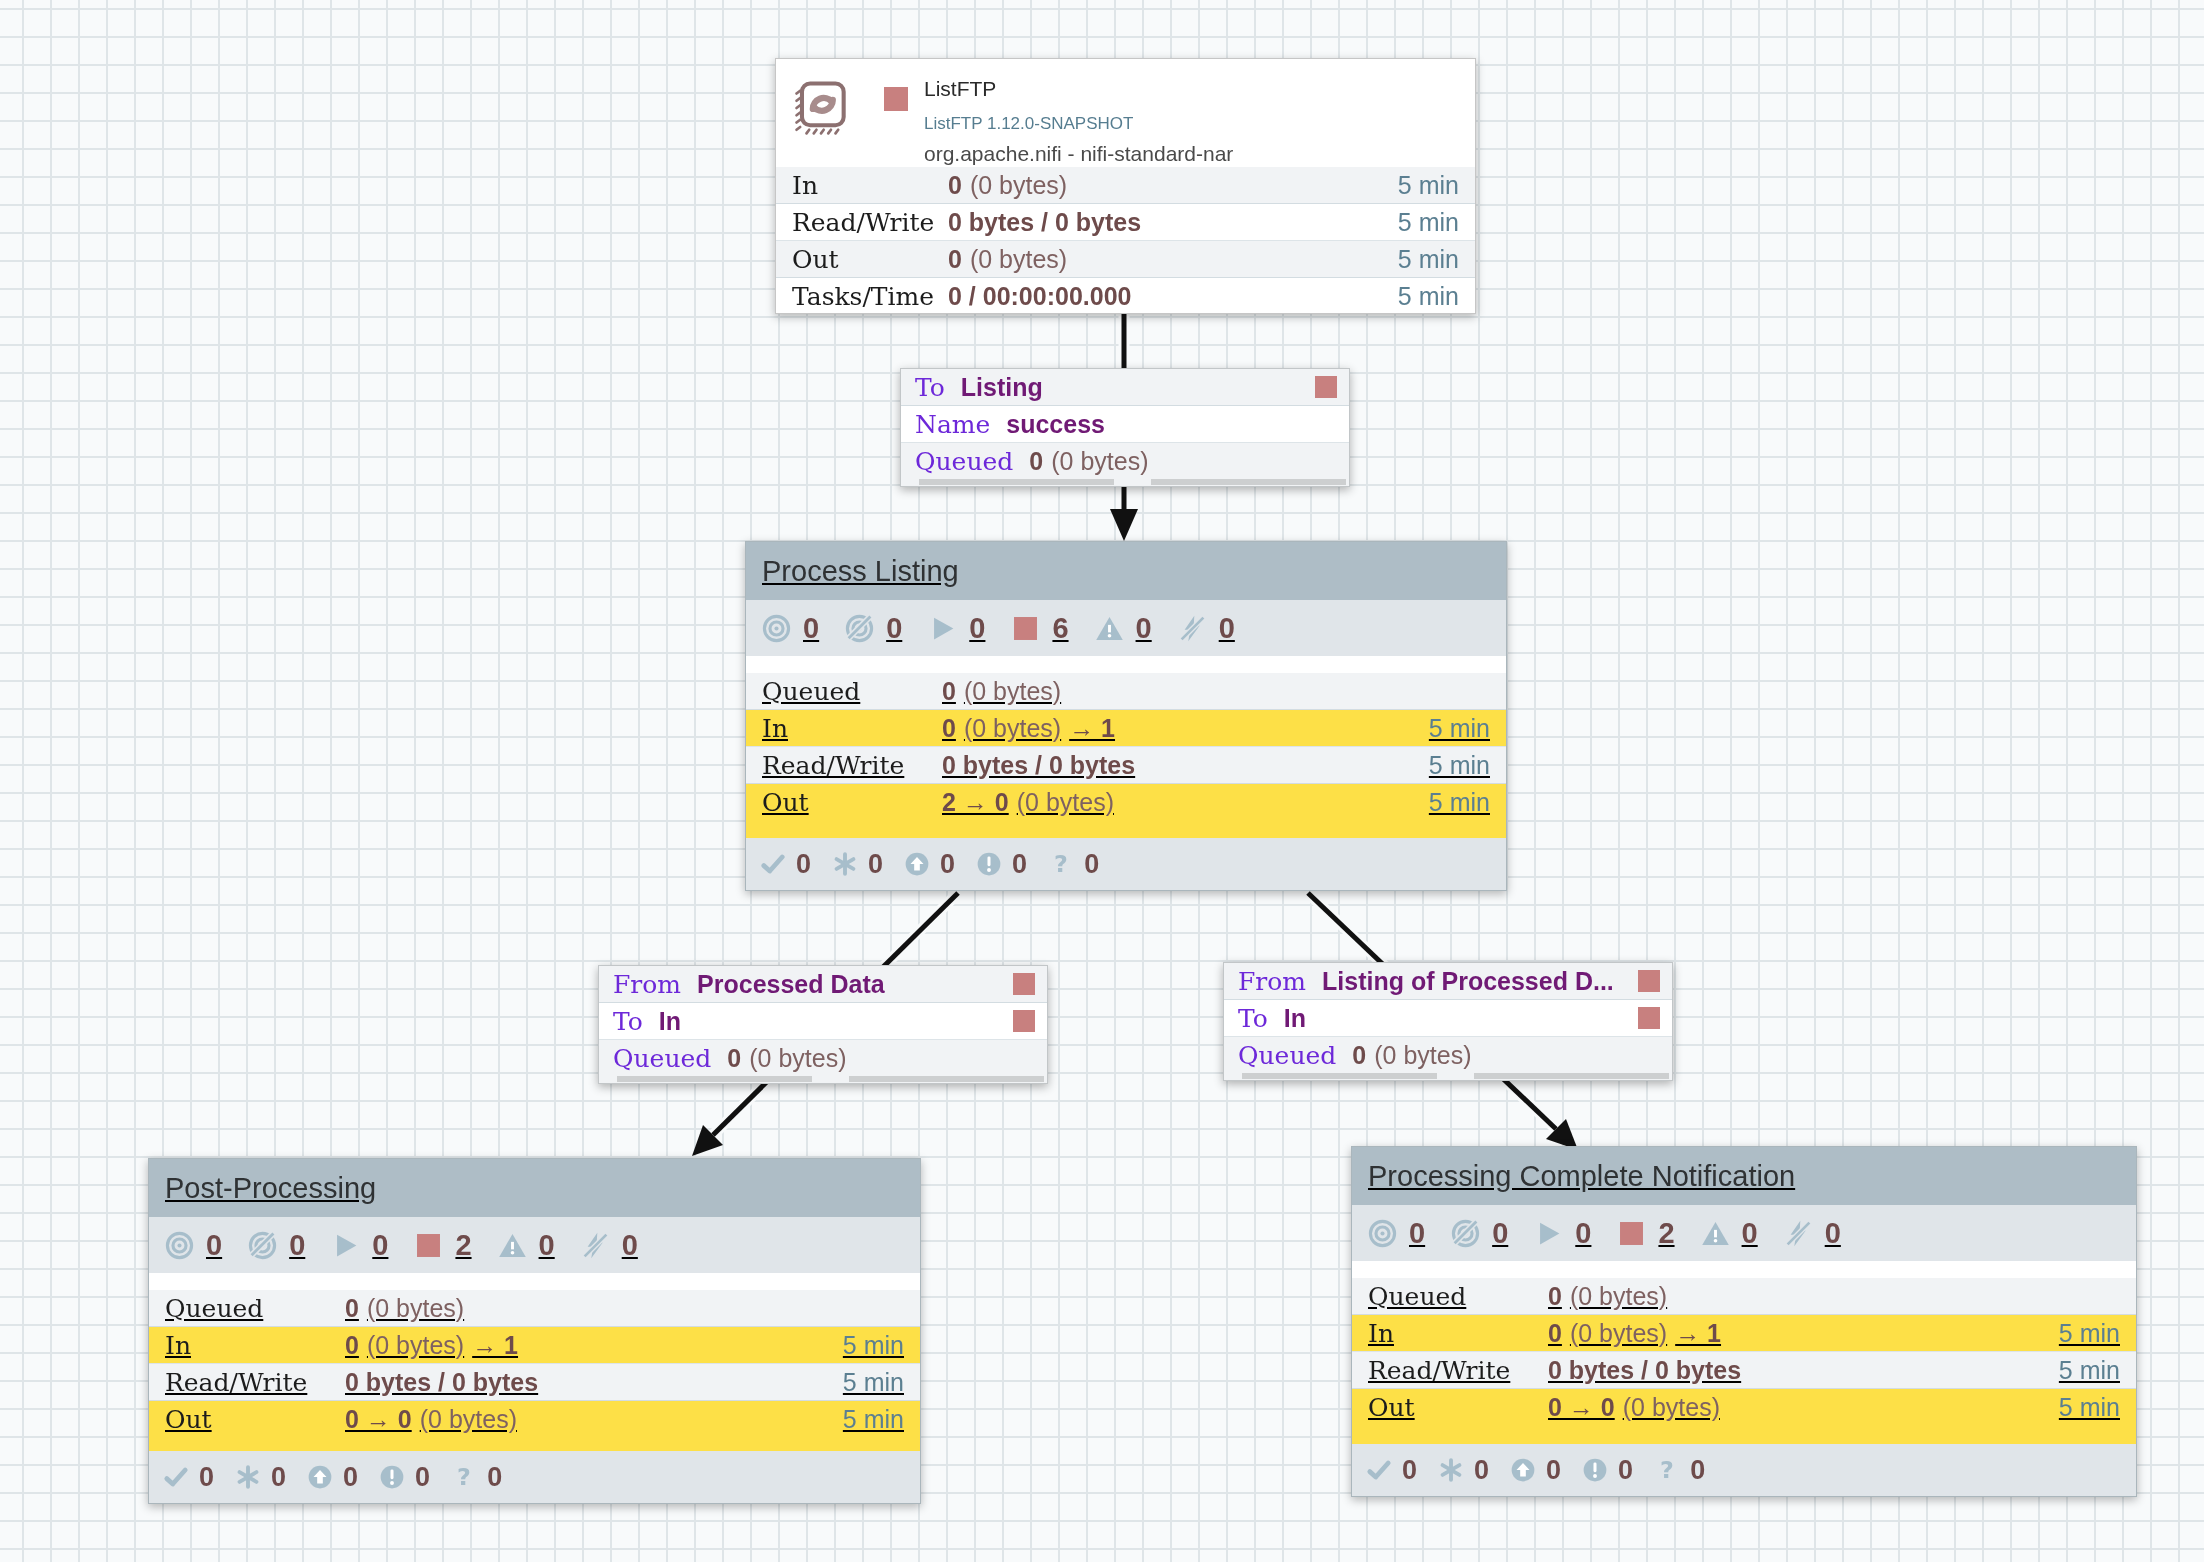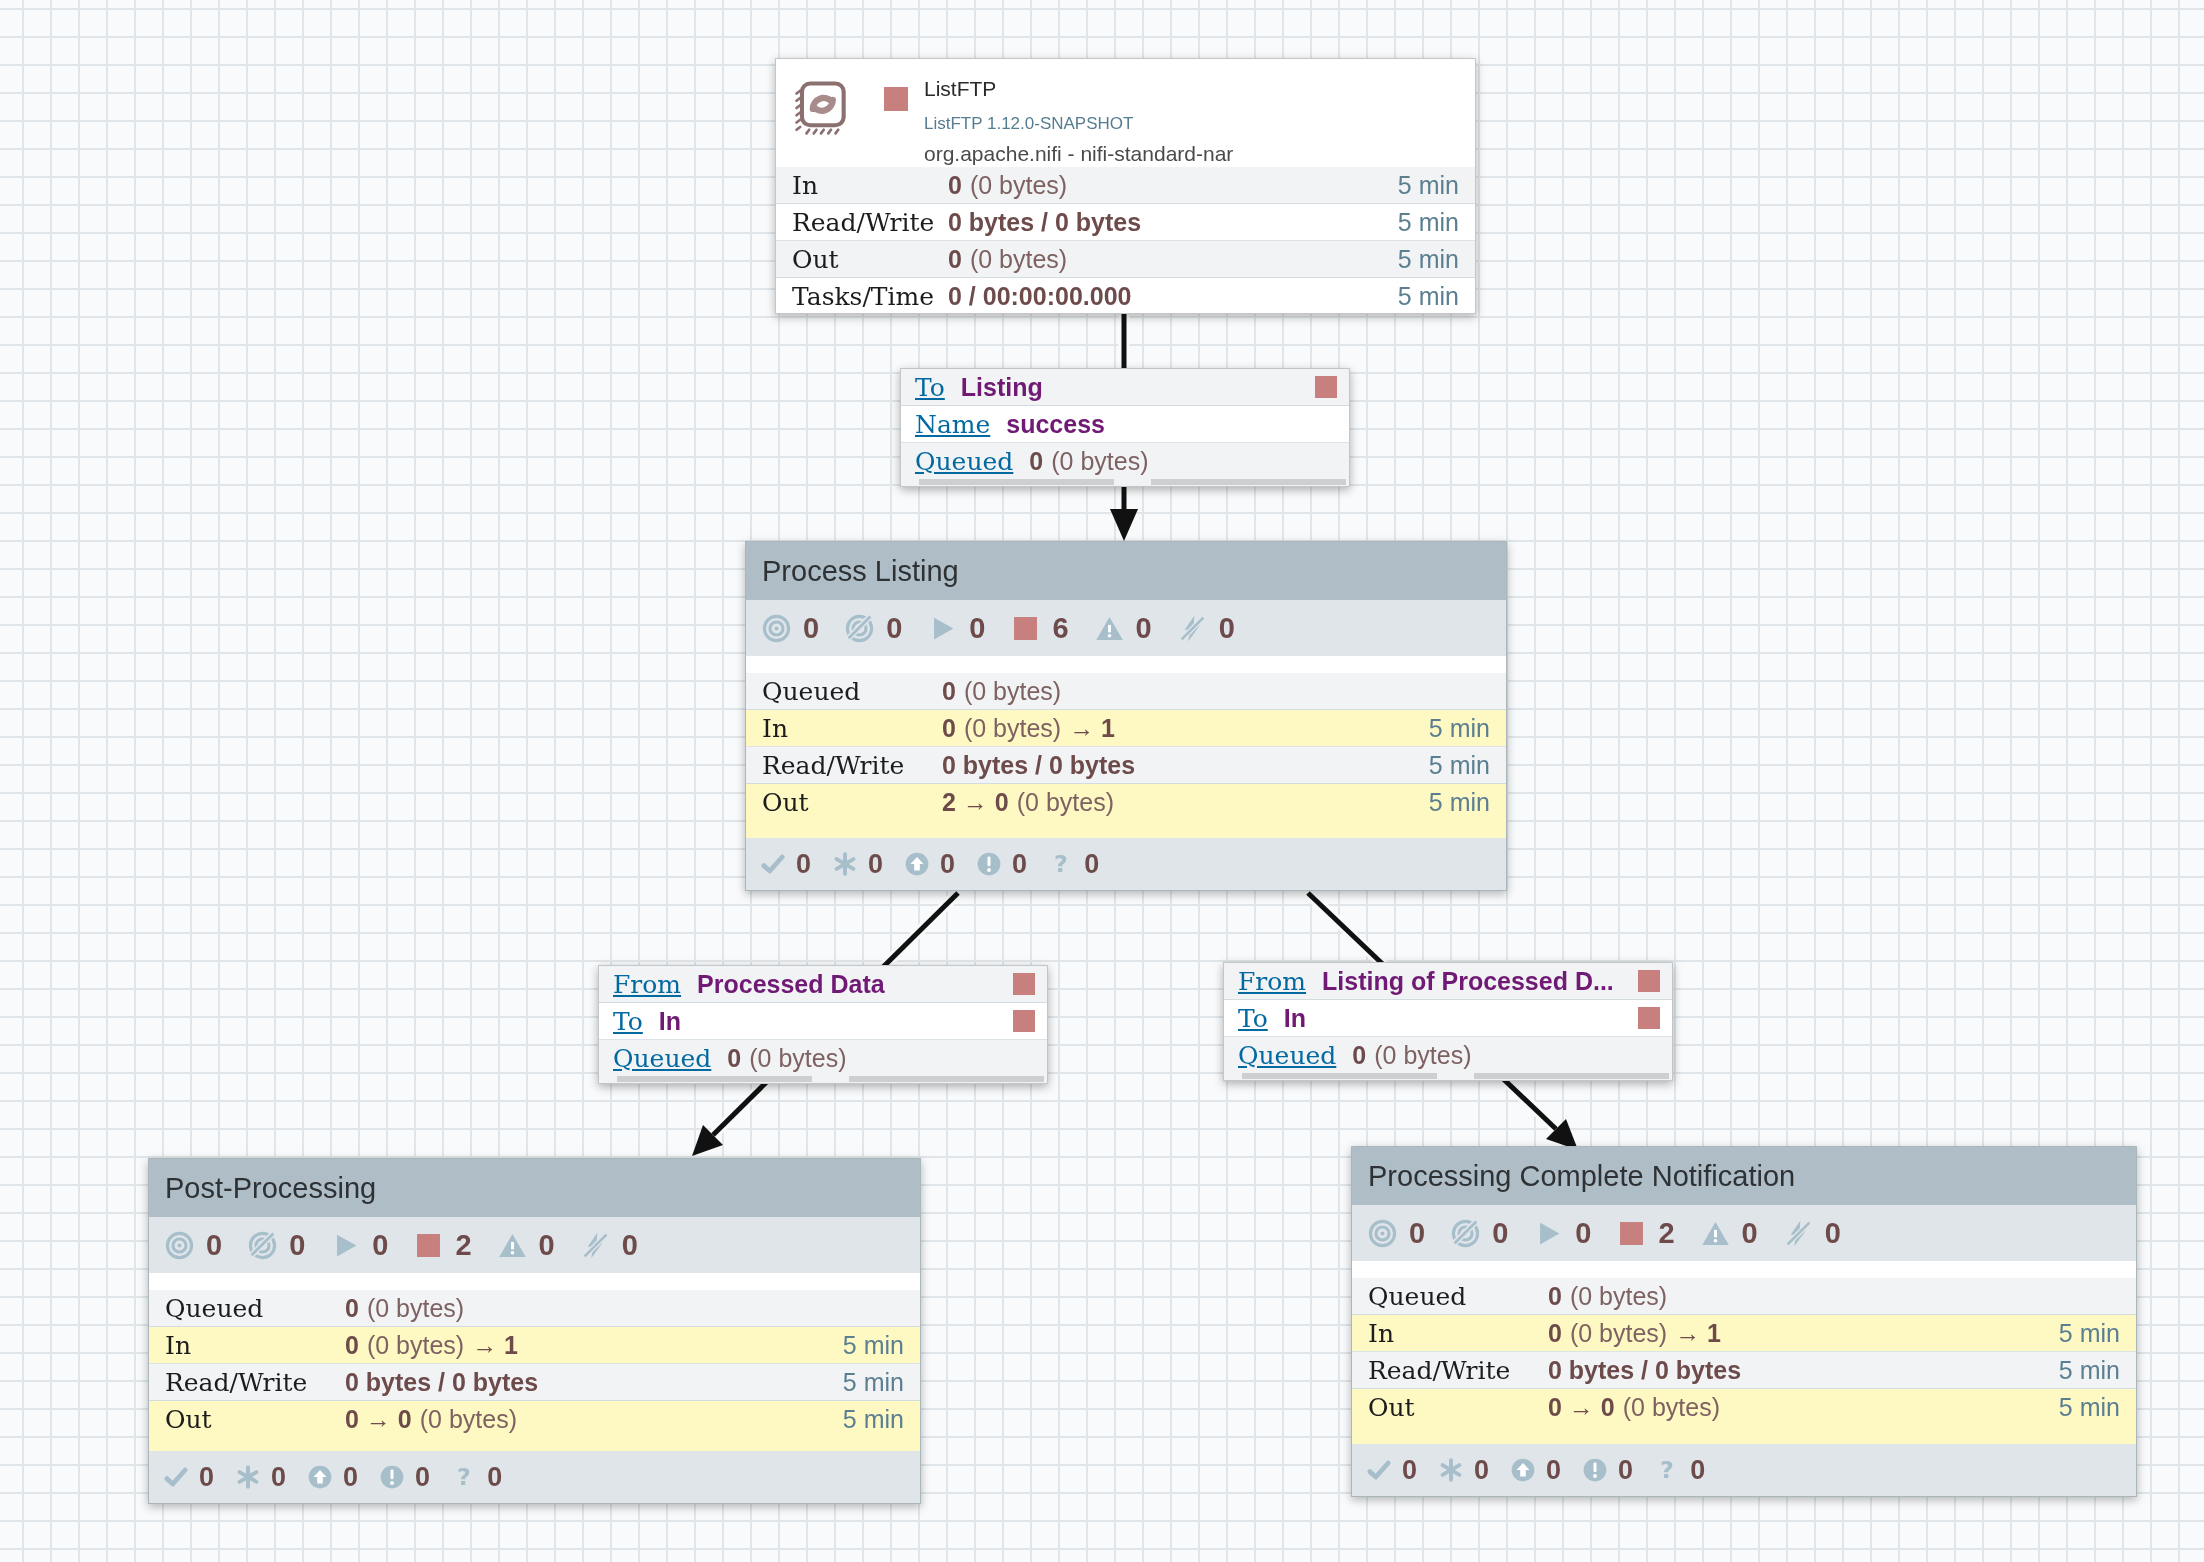--- a/index.html
+++ b/index.html
@@ -33,43 +33,43 @@
   .srow:last-child { border-bottom:none; }
   .slabel { font-family:"DejaVu Serif","Liberation Serif",serif; color:#1c1c1c; flex:none; }
   .rows--proc .slabel { width:156px; }
   .rows--group .slabel { width:180px; }
   .sval { display:flex; gap:8px; white-space:nowrap; }
   .seg-b { color:#6e4b4b; font-weight:bold; }
   .seg-n { color:#7e6161; }
   .stime { margin-left:auto; color:#5b7f91; }
 
   
-  .group { position:absolute; z-index:2; background:#fef9c3; border:1px solid #aab6bc;
-           box-shadow:0 3px 9px rgba(0,0,0,.28); }
+  .group { position:absolute; z-index:2; background:#fde047; border:1px solid #aab6bc;
+           box-shadow:0 3px 9px rgba(0,0,0,.28);text-decoration:underline; }
   .group-header { height:58px; background:#aebdc6; display:flex; align-items:center; padding:0 16px; }
   .group-title { font-size:29px; color:#2f3234; }
   .status-bar { height:56px; background:#e0e5e9; display:flex; align-items:center; padding:0 16px; }
   .gap { height:17px; background:#fff; }
   .footer-bar { position:absolute; left:0; right:0; bottom:0; height:52px;
                 background:#e0e5e9; display:flex; align-items:center; padding:0 14px; }
   .stat { display:flex; align-items:center; margin-right:26px; }
   .footer-bar .stat { margin-right:21px; }
   .stat .ic { width:29px; height:29px; margin-right:12px; display:inline-flex; }
   .footer-bar .stat .ic { width:26px; height:26px; margin-right:10px; }
   .stat .ct { font-size:29px; font-weight:bold; color:#6e4b4b; }
   .footer-bar .stat .ct { font-size:27px; }
   .stat .ic svg { width:100%; height:100%; }
 
   
   .conn { position:absolute; z-index:3; width:450px; height:119px; background:#fff;
           border:1px solid #c2c6c8; box-shadow:0 3px 9px rgba(0,0,0,.3); }
   .conn-row { position:relative; height:37px; display:flex; align-items:center;
               padding:0 14px; font-size:25px; border-bottom:1px solid #dde4e8; }
   .conn-row:nth-child(odd) { background:#f1f3f5; border-bottom:1px solid #d3dce1; }
-  .conn-label { font-family:"DejaVu Serif","Liberation Serif",serif; color:#0369a1; margin-right:16px;text-decoration:underline; }
+  .conn-label { font-family:"DejaVu Serif","Liberation Serif",serif; color:#6d28d9; margin-right:16px; }
   .conn-value { font-weight:bold; color:#701a75; white-space:nowrap; overflow:hidden;text-align:right; }
   .conn-square { position:absolute; right:12px; top:7px; width:22px; height:22px; background:#c8807f; }
   .conn-q-count { font-weight:bold; color:#6e4b4b; margin-right:8px; }
   .conn-q-size { color:#7e6161; }
   .conn-bars { position:absolute; left:0; right:0; bottom:0; height:8px; background:#f1f3f5; }
   .qbar { position:absolute; bottom:1px; height:6px; width:195px; background:#cdcfd0; }
   .qbar.left { left:18px; } .qbar.right { right:3px; }
 </style>
 </head>
 <body>

